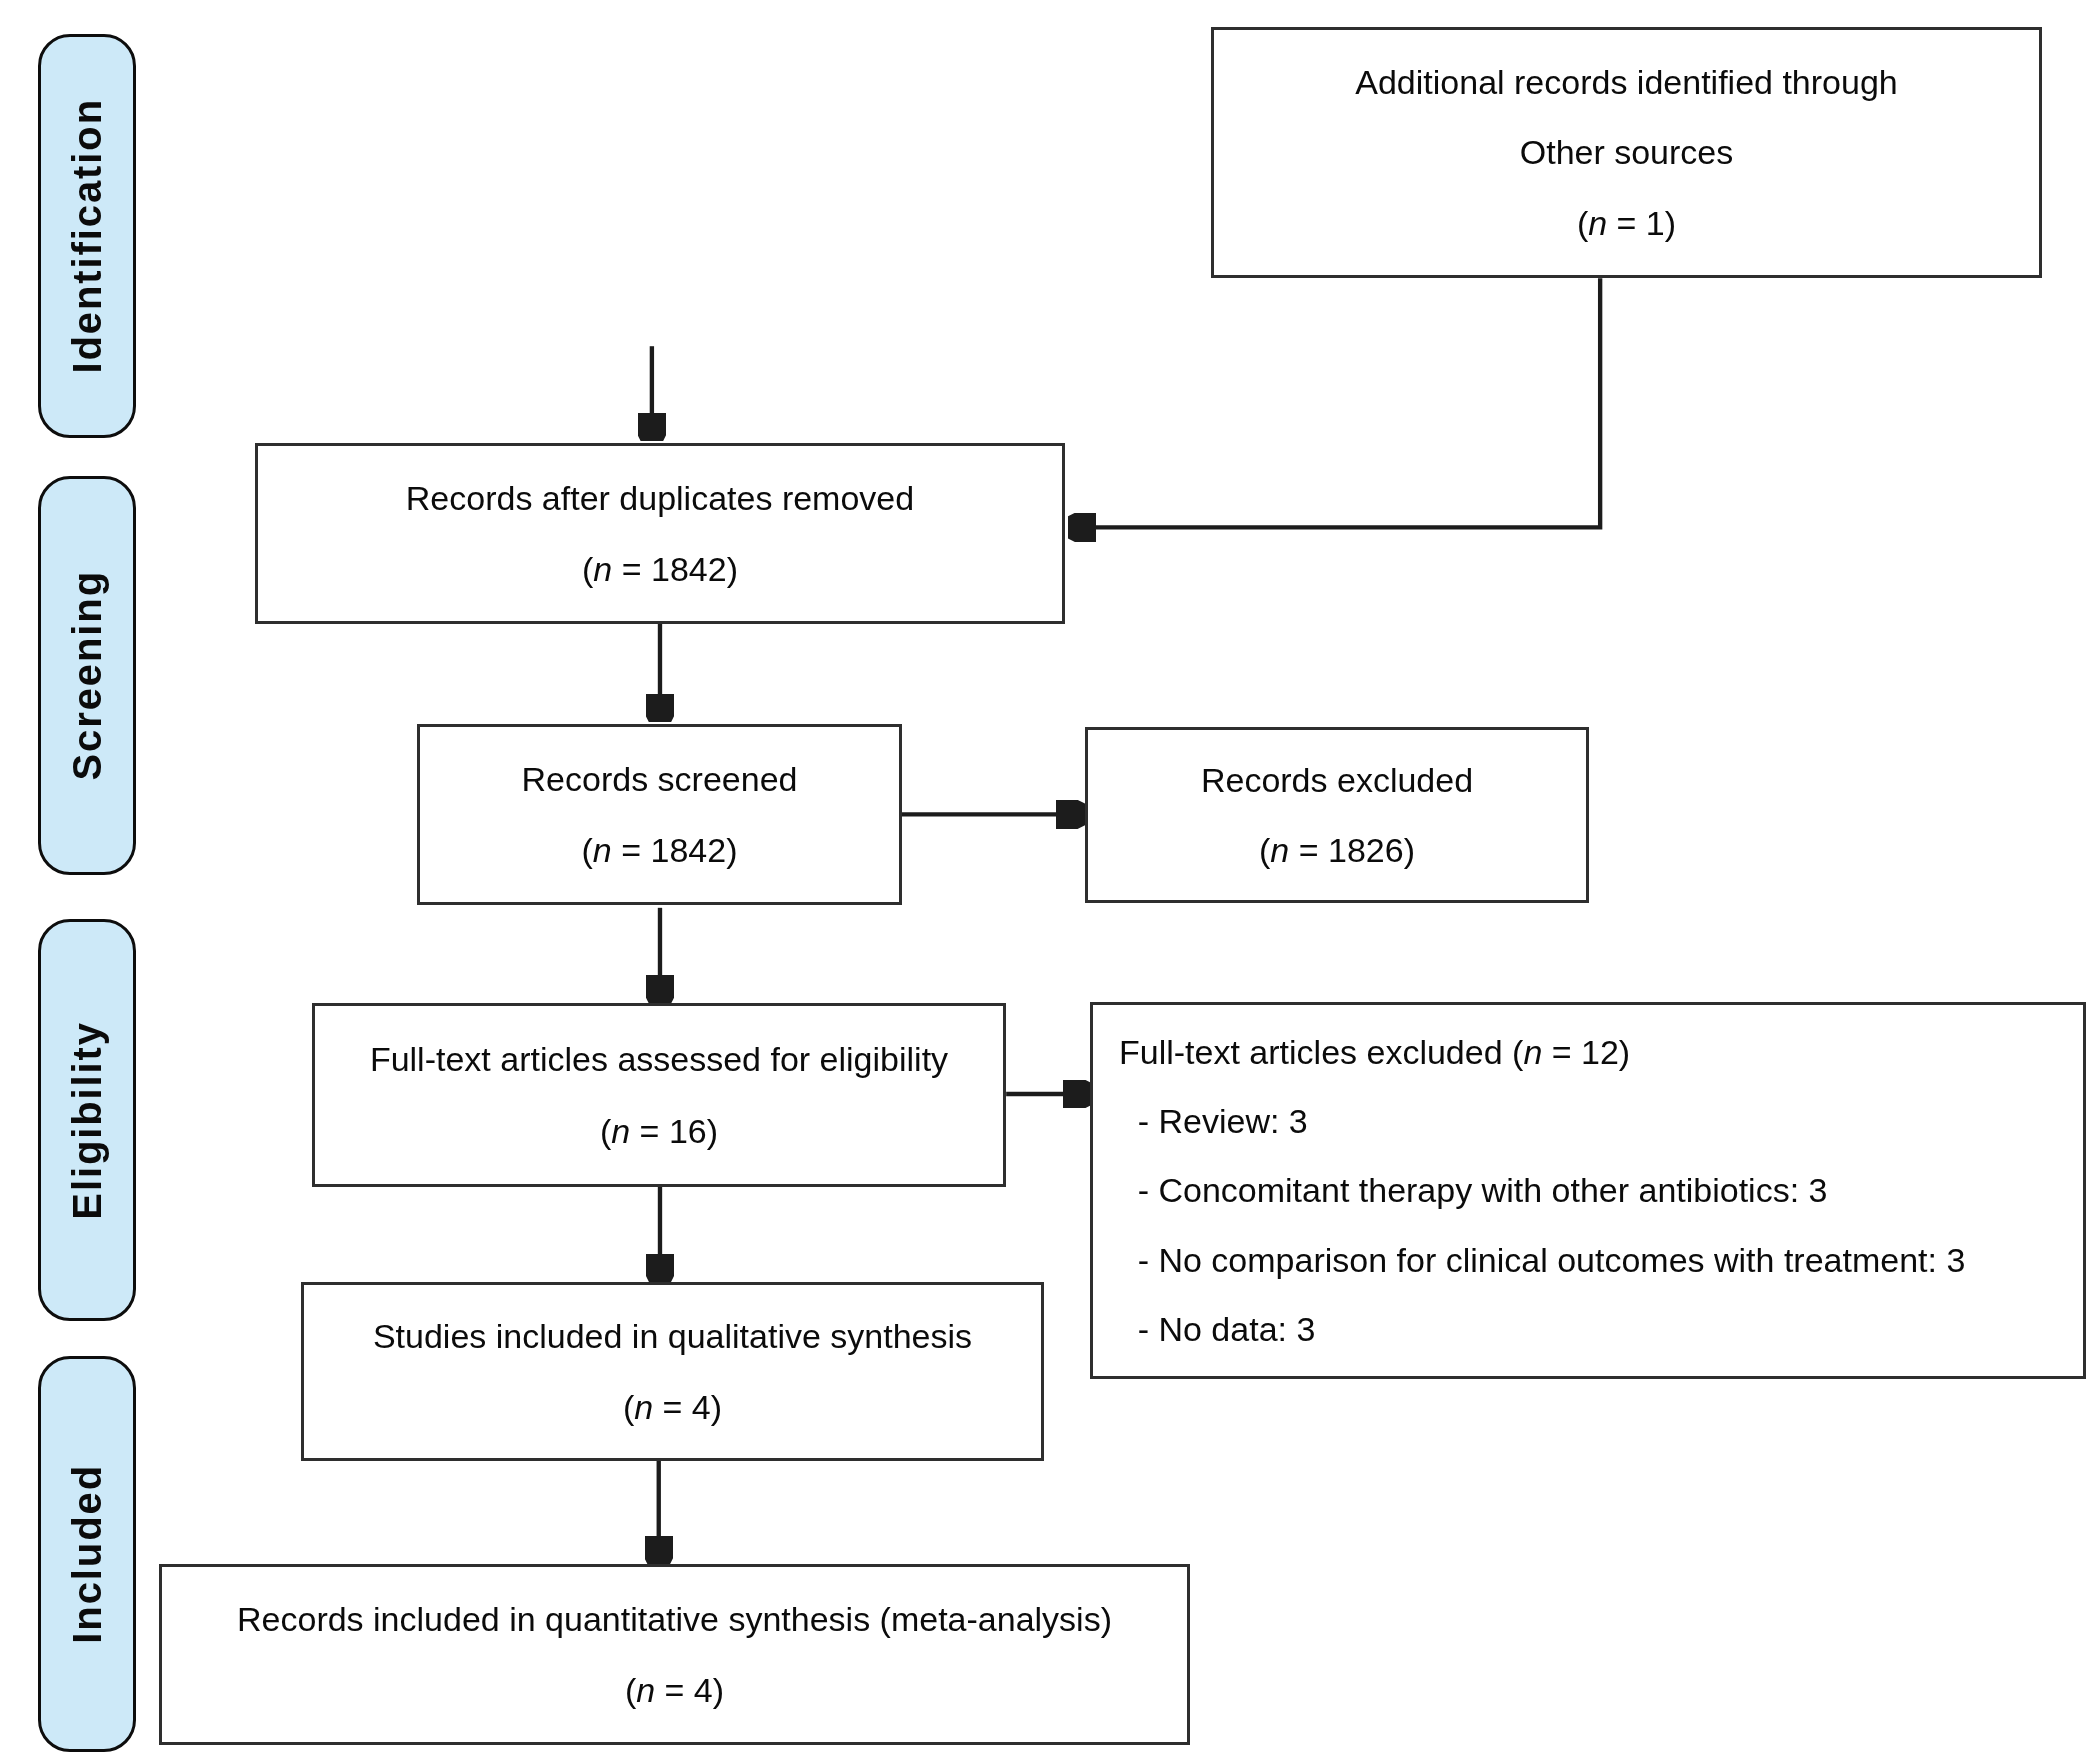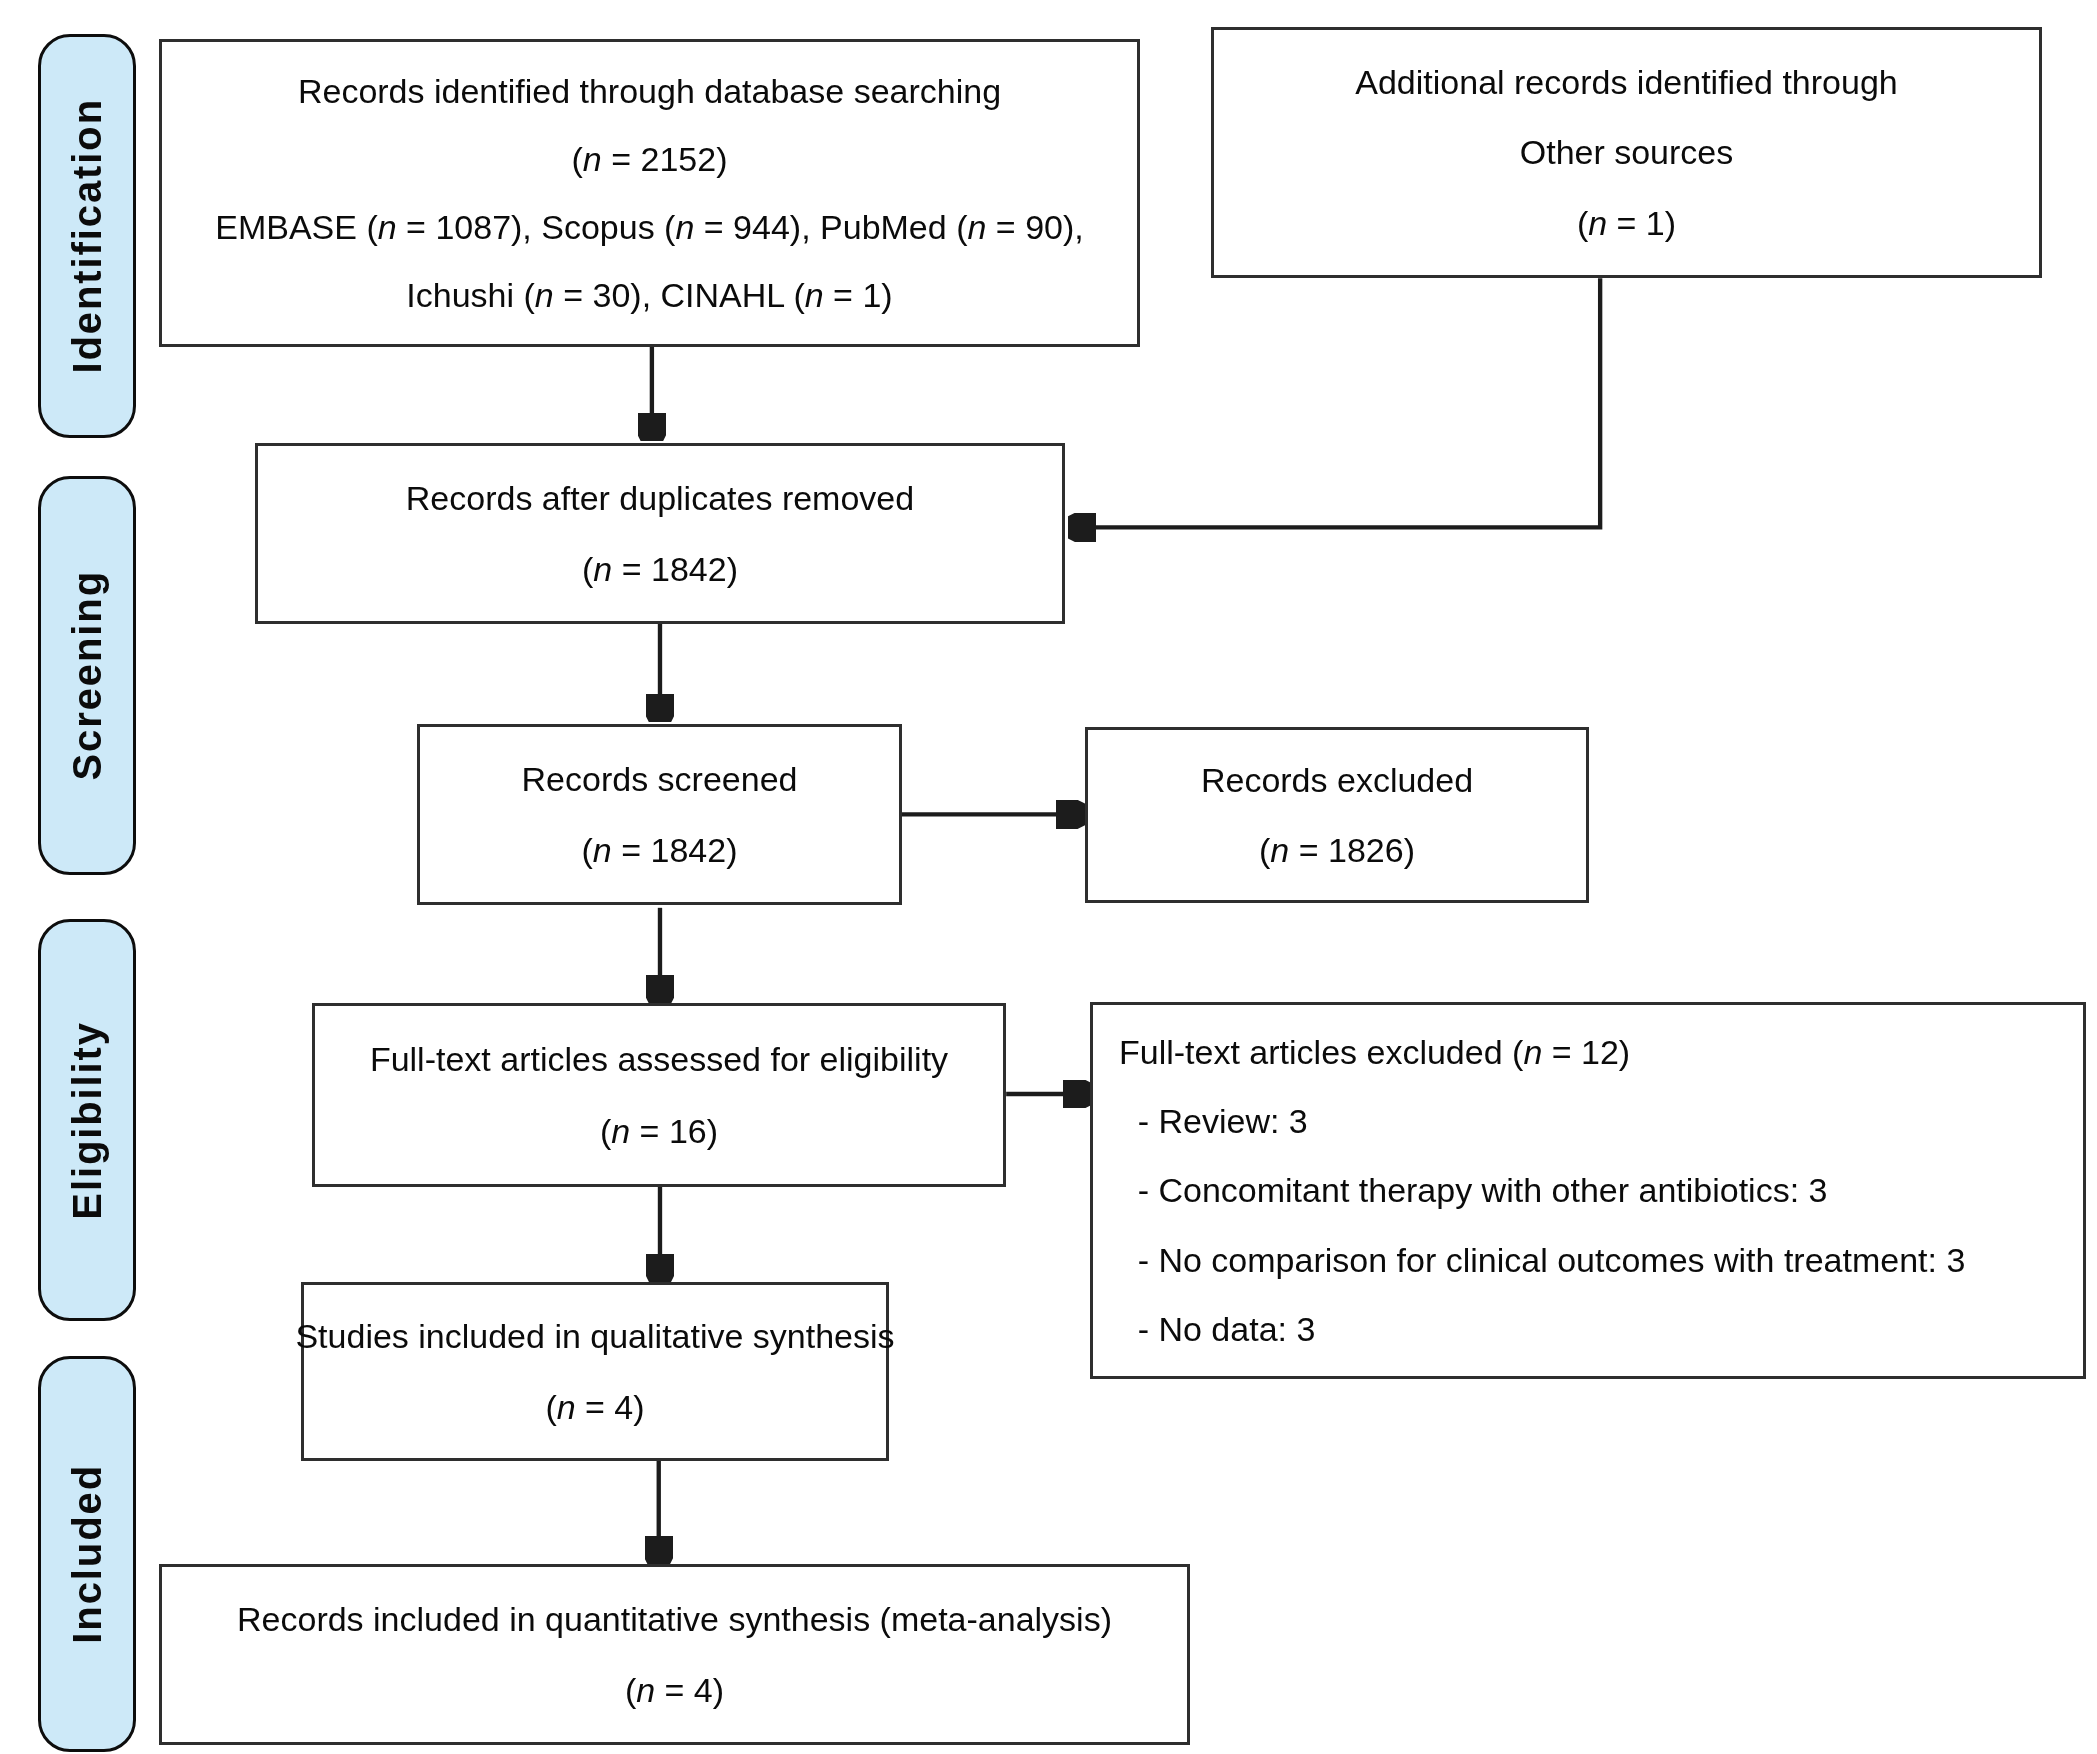--- a/index.html
+++ b/index.html
@@ -82,26 +82,20 @@
   <div class="stage" style="top:476px;height:399px;">
     <span>Screening</span>
   </div>
   <div class="stage" style="top:919px;height:402px;">
     <span>Eligibility</span>
   </div>
   <div class="stage" style="top:1356px;height:396px;">
     <span>Included</span>
   </div>
 
-  <div class="box" style="left:159px;top:39px;width:981px;height:308px;">
-      <div class="line">Records identified through database searching</div>
-      <div class="line">(<i>n</i> = 2152)</div>
-      <div class="line">EMBASE (<i>n</i> = 1087), Scopus (<i>n</i> = 944), PubMed (<i>n</i> = 90),</div>
-      <div class="line">Ichushi (<i>n</i> = 30), CINAHL (<i>n</i> = 1)</div>
-    </div>
 
   <div class="box" style="left:1211px;top:27px;width:831px;height:251px;">
       <div class="line">Additional records identified through</div>
       <div class="line">Other sources</div>
       <div class="line">(<i>n</i> = 1)</div>
     </div>
 
   <div class="box" style="left:255px;top:443px;width:810px;height:181px;align-items:center;">
       <div class="line">Records after duplicates removed</div>
       <div class="line">(<i>n</i> = 1842)</div>
@@ -123,21 +117,21 @@
     </div>
 
   <div class="box left" style="left:1090px;top:1002px;width:996px;height:377px;gap:20px;">
       <div class="line">Full-text articles excluded (<i>n</i> = 12)</div>
       <div class="line">- Review: 3</div>
       <div class="line">- Concomitant therapy with other antibiotics: 3</div>
       <div class="line">- No comparison for clinical outcomes with treatment: 3</div>
       <div class="line">- No data: 3</div>
     </div>
 
-  <div class="box" style="left:301px;top:1282px;width:588px;height:179px;">
+  <div class="box" style="left:301px;top:1282px;width:743px;height:179px;">
       <div class="line">Studies included in qualitative synthesis</div>
       <div class="line">(<i>n</i> = 4)</div>
     </div>
 
   <div class="box" style="left:159px;top:1564px;width:1031px;height:181px;">
       <div class="line">Records included in quantitative synthesis (meta-analysis)</div>
       <div class="line">(<i>n</i> = 4)</div>
     </div>
 
 </div>

